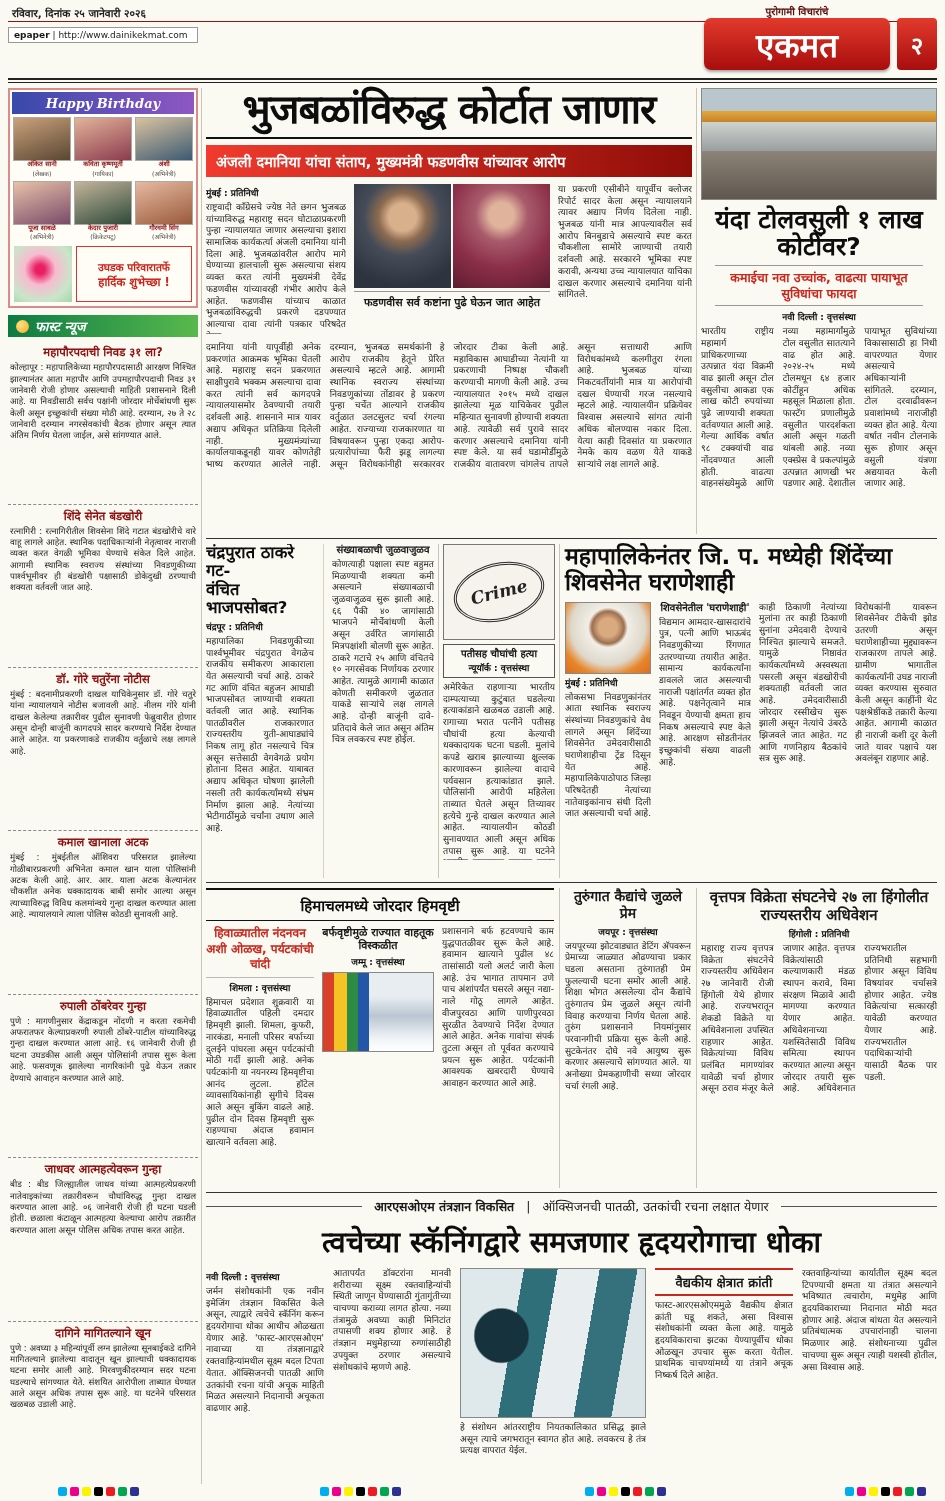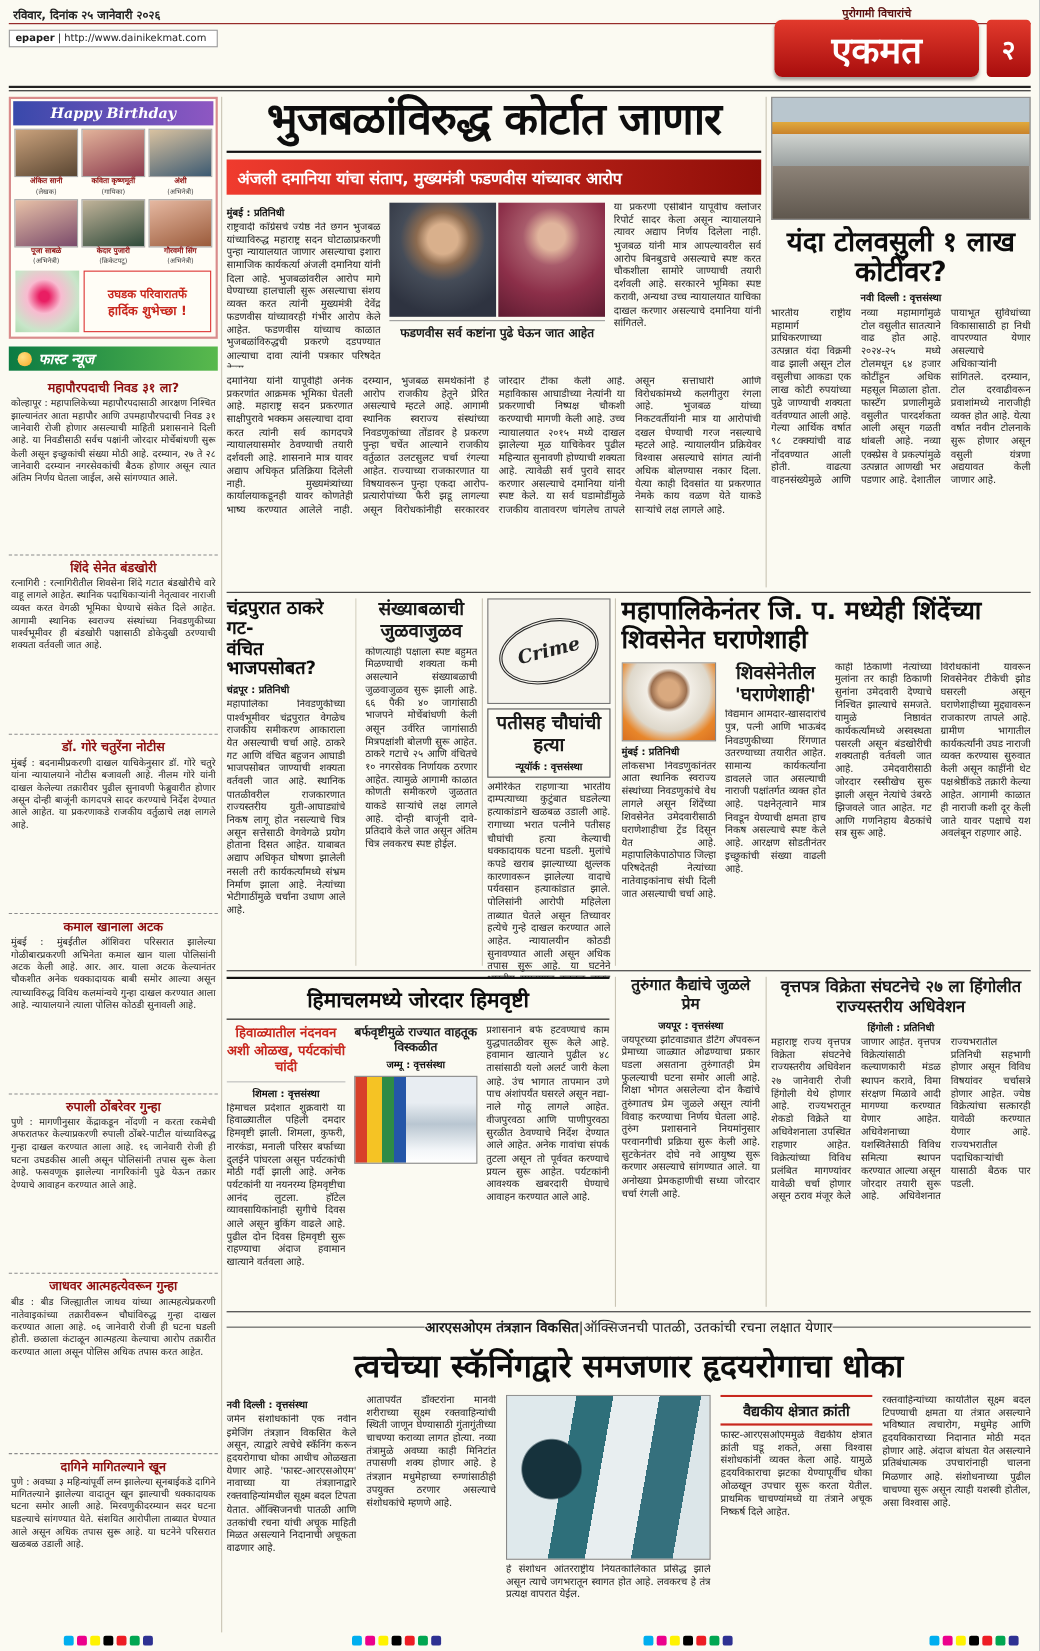--- a/index.html
+++ b/index.html
@@ -47,31 +47,31 @@
 .lead-photo-row{display:flex;gap:2px;height:104px}
 .lead-cap{font-size:11px;font-weight:bold;text-align:center;padding-top:4px;border-top:1px solid #999;margin-top:3px;line-height:1.2}
 .ph-bhujbal{flex:1;background:radial-gradient(circle at 50% 32%,#d9b08c 16%,#8c6b50 28%,#454c58 45%,#2e3340 80%)}
 .ph-damania{flex:1;background:radial-gradient(circle at 50% 30%,#e0b49c 14%,#a85b6b 30%,#8c2f49 60%,#5e1c31)}
 
 .toll-photo{height:112px;border:1px solid #888;background-image:linear-gradient(180deg,#b9c6ce 0,#b9c6ce 20%,rgba(0,0,0,0) 20%),linear-gradient(180deg,rgba(0,0,0,0) 20%,#e0a93c 20%,#c9822a 30%,rgba(0,0,0,0) 30%),linear-gradient(180deg,rgba(0,0,0,0) 30%,#cfd3cf 30%,#9aa0a0 56%,rgba(0,0,0,0) 56%),linear-gradient(180deg,#8d8378 56%,#5f574e 100%)}
 .toll-h{font-size:25px;line-height:1.08;font-weight:bold;text-align:center;margin-top:6px;color:#0d0d0d}
 .toll-sub{margin:5px 14px 0;border-top:1px solid #999;border-bottom:1px solid #999;padding:4px 2px;color:#c8281e;font-size:12.5px;font-weight:bold;text-align:center;line-height:1.25}
 
 .mid-h{font-size:16.5px;line-height:1.12;font-weight:bold;color:#0d0d0d}
-.sub-h{font-size:17px;font-weight:bold;text-align:center;line-height:1.2;margin-bottom:3px}
+.sub-h{font-size:10px;font-weight:bold;text-align:center;line-height:1.2;margin-bottom:3px}
 .box-h{border:1px solid #555;padding:3px;text-align:center}
 .big-h{font-size:23px;line-height:1.12;font-weight:bold;color:#0d0d0d}
 .ph-shinde{height:72px;border:1px solid #888;background:radial-gradient(circle at 50% 35%,#d9a97f 15%,#9c7050 26%,#f2eee6 32%,#ded8cb 60%,#e8862a 78%,#d96f1f)}
 .crime-stampbox{height:96px;border:1px solid #777;background:#f5f3ec;display:flex;align-items:center;justify-content:center}
 .crime-stamp{width:92px;height:58px;border:3px double #2b2b2b;border-radius:50%;transform:rotate(-14deg);display:flex;align-items:center;justify-content:center;font-family:"DejaVu Serif",serif;font-style:italic;font-weight:bold;font-size:17px;color:#222}
-.snow-h{font-size:19px;font-weight:bold;text-align:center;border-top:2px solid #111;border-bottom:1px solid #111;padding:5px 0;color:#0d0d0d}
+.snow-h{font-size:15px;font-weight:bold;text-align:center;border-top:2px solid #111;border-bottom:1px solid #111;padding:5px 0;color:#0d0d0d}
 .red-sub{color:#c8281e;font-size:12px;font-weight:bold;text-align:center;line-height:1.3;border-bottom:1px solid #bbb;padding-bottom:4px;margin-bottom:3px}
 .ph-snow{height:80px;border:1px solid #888;margin:4px 0;background-image:linear-gradient(90deg,#d8402a 0 10%,#f5c324 10% 22%,#2e8b46 22% 32%,#2456a8 32% 42%,rgba(0,0,0,0) 42%),linear-gradient(180deg,#e8edf2 0 30%,#b9c6d1 55%,#f2f5f8 85%,#fff)}
 .ph-docs{height:150px;border:1px solid #888;background-image:radial-gradient(circle at 22% 45%,#16323c 0 16%,rgba(0,0,0,0) 17%),linear-gradient(100deg,#dfe9ec 0 30%,#2e6f7a 30% 46%,#e8eef0 46% 66%,#35707d 66% 84%,#dce6e9 84%)}
-.kicker-row{display:flex;align-items:center;gap:0;font-size:12.5px}
+.kicker-row{display:flex;align-items:center;gap:12px;font-size:12.5px}
 .kicker-line{flex:1;border-top:1px solid #555}
 .med-h{font-size:29px;font-weight:bold;text-align:center;margin:6px 0 8px;color:#0d0d0d}
 .med-sub{border-top:2px solid #c8281e;border-bottom:2px solid #c8281e;padding:3px 0;font-size:13px;font-weight:bold;text-align:center;margin-bottom:4px}
 .marks{display:flex;gap:3px}
 .mark{width:9px;height:9px;border-radius:2px}
 </style>
 </head>
 <body>
 
 <div class="page">
@@ -196,20 +196,21 @@
       </div>
     </div>
     <div class="body-text cols-4" style="margin-top:6px;height:186px">दमानिया यांनी यापूर्वीही अनेक प्रकरणांत आक्रमक भूमिका घेतली आहे. महाराष्ट्र सदन प्रकरणात साक्षीपुरावे भक्कम असल्याचा दावा करत त्यांनी सर्व कागदपत्रे न्यायालयासमोर ठेवण्याची तयारी दर्शवली आहे. शासनाने मात्र यावर अद्याप अधिकृत प्रतिक्रिया दिलेली नाही. मुख्यमंत्र्यांच्या कार्यालयाकडूनही यावर कोणतेही भाष्य करण्यात आलेले नाही. दरम्यान, भुजबळ समर्थकांनी हे आरोप राजकीय हेतूने प्रेरित असल्याचे म्हटले आहे. आगामी स्थानिक स्वराज्य संस्थांच्या निवडणुकांच्या तोंडावर हे प्रकरण पुन्हा चर्चेत आल्याने राजकीय वर्तुळात उलटसुलट चर्चा रंगल्या आहेत. राज्याच्या राजकारणात या विषयावरून पुन्हा एकदा आरोप-प्रत्यारोपांच्या फैरी झडू लागल्या असून विरोधकांनीही सरकारवर जोरदार टीका केली आहे. महाविकास आघाडीच्या नेत्यांनी या प्रकरणाची निष्पक्ष चौकशी करण्याची मागणी केली आहे. उच्च न्यायालयात २०१५ मध्ये दाखल झालेल्या मूळ याचिकेवर पुढील महिन्यात सुनावणी होण्याची शक्यता आहे. त्यावेळी सर्व पुरावे सादर करणार असल्याचे दमानिया यांनी स्पष्ट केले. या सर्व घडामोडींमुळे राजकीय वातावरण चांगलेच तापले असून सत्ताधारी आणि विरोधकांमध्ये कलगीतुरा रंगला आहे. भुजबळ यांच्या निकटवर्तीयांनी मात्र या आरोपांची दखल घेण्याची गरज नसल्याचे म्हटले आहे. न्यायालयीन प्रक्रियेवर विश्वास असल्याचे सांगत त्यांनी अधिक बोलण्यास नकार दिला. येत्या काही दिवसांत या प्रकरणात नेमके काय वळण येते याकडे साऱ्यांचे लक्ष लागले आहे.</div>
   </div>
 
   <div class="abs vrule" style="left:696px;top:88px;height:446px"></div>
 
   <div class="abs" style="left:701px;top:88px;width:236px;height:446px">
     <div class="photo toll-photo"></div>
     <div class="toll-h">यंदा टोलवसुली १ लाख कोटींवर?</div>
+    <div class="toll-sub">कमाईचा नवा उच्चांक, वाढत्या पायाभूत सुविधांचा फायदा</div>
     <div class="byline" style="text-align:center;margin-top:4px">नवी दिल्ली : वृत्तसंस्था</div>
     <div class="body-text cols-3" style="height:212px;margin-top:2px">भारतीय राष्ट्रीय महामार्ग प्राधिकरणाच्या उत्पन्नात यंदा विक्रमी वाढ झाली असून टोल वसुलीचा आकडा एक लाख कोटी रुपयांच्या पुढे जाण्याची शक्यता वर्तवण्यात आली आहे. गेल्या आर्थिक वर्षात ९८ टक्क्यांची वाढ नोंदवण्यात आली होती. वाढत्या वाहनसंख्येमुळे आणि नव्या महामार्गांमुळे टोल वसुलीत सातत्याने वाढ होत आहे. २०२४-२५ मध्ये टोलमधून ६४ हजार कोटींहून अधिक महसूल मिळाला होता. फास्टॅग प्रणालीमुळे वसुलीत पारदर्शकता आली असून गळती थांबली आहे. नव्या एक्स्प्रेस वे प्रकल्पांमुळे उत्पन्नात आणखी भर पडणार आहे. देशातील पायाभूत सुविधांच्या विकासासाठी हा निधी वापरण्यात येणार असल्याचे अधिकाऱ्यांनी सांगितले. दरम्यान, टोल दरवाढीवरून प्रवाशांमध्ये नाराजीही व्यक्त होत आहे. येत्या वर्षात नवीन टोलनाके सुरू होणार असून वसुली यंत्रणा अद्ययावत केली जाणार आहे.</div>
   </div>
 
   <div class="abs hrule" style="left:206px;right:8px;top:538px"></div>
 
   <div class="abs" style="left:206px;top:544px;width:228px;height:334px;display:flex;gap:9px">
     <div style="width:108px;overflow:hidden">
       <div class="mid-h"><span>चंद्रपुरात ठाकरे गट-</span><br><span>वंचित भाजपसोबत?</span></div>
       <div class="byline">चंद्रपूर : प्रतिनिधी</div>
@@ -245,21 +246,21 @@
         <div class="body-text" style="height:168px">लोकसभा निवडणुकांनंतर आता स्थानिक स्वराज्य संस्थांच्या निवडणुकांचे वेध लागले असून शिंदेंच्या शिवसेनेत उमेदवारीसाठी घराणेशाहीचा ट्रेंड दिसून येत आहे. महापालिकेपाठोपाठ जिल्हा परिषदेतही नेत्यांच्या नातेवाइकांनाच संधी दिली जात असल्याची चर्चा आहे.</div>
       </div>
       <div style="width:92px">
         <div class="sub-h">शिवसेनेतील 'घराणेशाही'</div>
         <div class="body-text" style="height:228px">विद्यमान आमदार-खासदारांचे पुत्र, पत्नी आणि भाऊबंद निवडणुकीच्या रिंगणात उतरण्याच्या तयारीत आहेत. सामान्य कार्यकर्त्यांना डावलले जात असल्याची नाराजी पक्षांतर्गत व्यक्त होत आहे. पक्षनेतृत्वाने मात्र निवडून येण्याची क्षमता हाच निकष असल्याचे स्पष्ट केले आहे. आरक्षण सोडतीनंतर इच्छुकांची संख्या वाढली आहे.</div>
       </div>
       <div style="width:88px">
         <div class="body-text" style="height:258px">काही ठिकाणी नेत्यांच्या मुलांना तर काही ठिकाणी सुनांना उमेदवारी देण्याचे निश्चित झाल्याचे समजते. यामुळे निष्ठावंत कार्यकर्त्यांमध्ये अस्वस्थता पसरली असून बंडखोरीची शक्यताही वर्तवली जात आहे. उमेदवारीसाठी जोरदार रस्सीखेच सुरू झाली असून नेत्यांचे उंबरठे झिजवले जात आहेत. गट आणि गणनिहाय बैठकांचे सत्र सुरू आहे.</div>
       </div>
       <div style="flex:1">
-        <div class="body-text" style="height:258px">विरोधकांनी यावरून शिवसेनेवर टीकेची झोड घसरली असून घराणेशाहीच्या मुद्द्यावरून राजकारण तापले आहे. ग्रामीण भागातील कार्यकर्त्यांनी उघड नाराजी व्यक्त करण्यास सुरुवात केली असून काहींनी थेट पक्षश्रेष्ठींकडे तक्रारी केल्या आहेत. आगामी काळात ही नाराजी कशी दूर केली जाते यावर पक्षाचे यश अवलंबून राहणार आहे.</div>
+        <div class="body-text" style="height:258px">विरोधकांनी यावरून शिवसेनेवर टीकेची झोड उतरणी असून घराणेशाहीच्या मुद्द्यावरून राजकारण तापले आहे. ग्रामीण भागातील कार्यकर्त्यांनी उघड नाराजी व्यक्त करण्यास सुरुवात केली असून काहींनी थेट पक्षश्रेष्ठींकडे तक्रारी केल्या आहेत. आगामी काळात ही नाराजी कशी दूर केली जाते यावर पक्षाचे यश अवलंबून राहणार आहे.</div>
       </div>
     </div>
   </div>
 
   <div class="abs hrule" style="left:206px;right:8px;top:882px"></div>
 
   <div class="abs" style="left:206px;top:888px;width:348px;height:300px">
     <div class="snow-h">हिमाचलमध्ये जोरदार हिमवृष्टी</div>
     <div style="display:flex;gap:8px;margin-top:5px;height:254px;overflow:hidden">
       <div style="width:108px">

